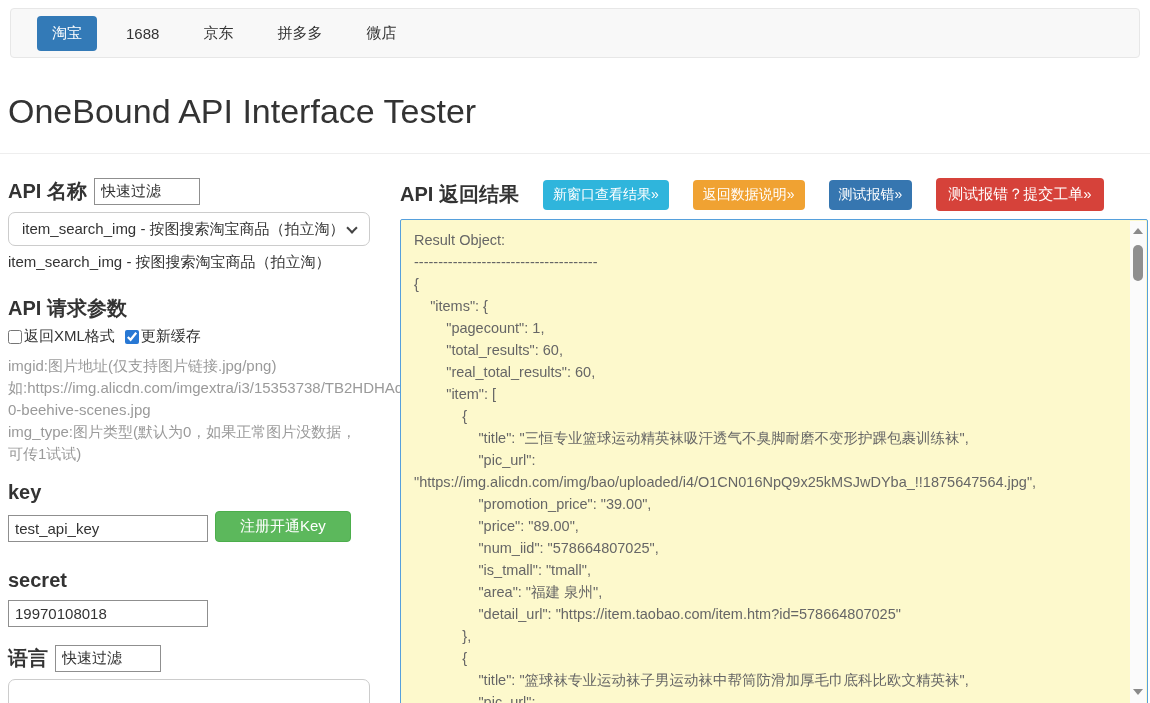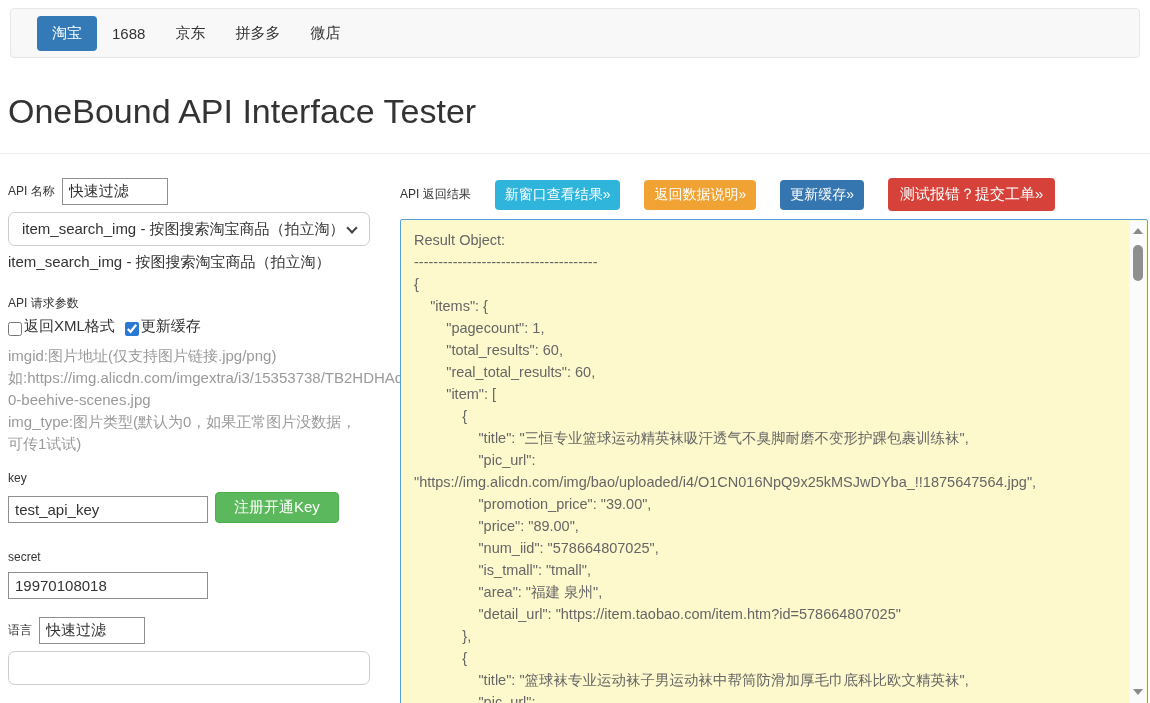--- a/index.html
+++ b/index.html
@@ -2,36 +2,36 @@
 <html><head>
 <meta charset="utf-8">
 <style>
   * { box-sizing: border-box; margin: 0; padding: 0; }
   html, body { width: 1150px; height: 703px; overflow: hidden; background: #fff;
     font-family: "Liberation Sans", sans-serif; color: #333; }
 
   
   .navbar { margin: 8px 10px 0; height: 50px; background: #f8f8f8;
     border: 1px solid #e7e7e7; border-radius: 4px;
-    display: flex; align-items: center; padding-left: 26px; }
+    display: flex; align-items: center; padding-left: 26px; gap: 14px; }
   .nav-tab { font-size: 15px; padding: 8px 15px; border-radius: 4px; color: #333;
     cursor: pointer; text-decoration: none; }
   .nav-tab.active { background: #337ab7; color: #fff; }
 
   
   h1.page-title { font-size: 34px; font-weight: 400; color: #333; margin: 34px 0 22px 8px; }
   hr.title-rule { border: 0; border-top: 1px solid #eee; }
 
   
   .main { display: flex; margin-top: 24px; padding-left: 8px; }
   .left-col { width: 392px; flex: none; }
   .right-col { flex: 1; position: relative; z-index: 2; padding-right: 2px; margin-left: 0; }
 
   
-  .field-label { font-size: 12px; font-weight: 400; color: #333; }
+  .field-label { font-size: 20px; font-weight: 700; color: #333; }
   .inline-row { display: flex; align-items: center; gap: 7px; }
   input.text-input { height: 27px; border: 1px solid #8f8f8f; font-size: 15px;
     padding: 1px 6px; font-family: "Liberation Sans", sans-serif; color: #333; background: #fff; }
   .apiname-input { width: 106px; }
 
   .fake-select { position: relative; margin-top: 7px; width: 362px; height: 34px;
     border: 1px solid #ccc; border-radius: 7px; background: #fff; font-size: 15px;
     line-height: 32px; padding: 0 30px 0 13px; white-space: nowrap; overflow: hidden;
     cursor: pointer; color: #333; }
   .chevron { position: absolute; right: 13px; top: 11px; width: 8px; height: 8px;
@@ -47,32 +47,32 @@
   .ta-scroll { position: absolute; top: 1px; right: 1px; bottom: 1px; width: 17px;
     background: #f5f5f5; display: flex; flex-direction: column; align-items: center; }
   .ta-up, .ta-down { width: 0; height: 0; border-left: 5px solid transparent;
     border-right: 5px solid transparent; margin-top: 6px; }
   .ta-up { border-bottom: 6px solid #8a8a8a; }
   .ta-down { border-top: 6px solid #8a8a8a; margin-top: 8px; }
   .ta-grip { position: absolute; right: 0; bottom: 0; width: 13px; height: 13px;
     background: repeating-linear-gradient(315deg, transparent 0 3px, #b5b5b5 3px 5px);
     clip-path: polygon(100% 0, 100% 100%, 0 100%); }
 
-  .checkbox-row { display: flex; align-items: flex-end; margin-top: 5px; font-size: 15px; }
+  .checkbox-row { display: flex; align-items: center; margin-top: 5px; font-size: 15px; }
   .checkbox-row input[type=checkbox] { width: 14px; height: 14px; accent-color: #2878d4; margin-right: 2px; }
   .checkbox-gap { width: 10px; }
 
   .help-text { margin-top: 9px; color: #9a9a9a; font-size: 15px; line-height: 22px; }
   .help-text div { white-space: pre; }
 
   .key-label { margin-top: 16px; }
   .key-row { display: flex; align-items: flex-end; margin-top: 7px; }
   .key-input, .secret-input { width: 200px; height: 30px; }
   .register-btn { margin-left: 7px; background: #5cb85c; border: 1px solid #4cae4c;
-    color: #fff; font-size: 15px; padding: 5px 18px; border-radius: 4px; cursor: pointer;
+    color: #fff; font-size: 15px; padding: 5px 24px; border-radius: 4px; cursor: pointer;
     font-family: "Liberation Sans", sans-serif; }
   .secret-label { margin-top: 27px; }
   .secret-input { margin-top: 8px; }
 
   .lang-row { margin-top: 18px; }
   .lang-input { width: 106px; }
 
   
   .result-header { display: flex; align-items: center; gap: 24px; }
   .result-label { white-space: nowrap; }
@@ -164,21 +164,21 @@
     </div>
 
   </div>
 
   <div class="right-col">
 
     <div class="result-header">
       <span class="field-label result-label">API 返回结果</span>
       <button class="btn" style="background-color: rgb(47, 181, 220);">新窗口查看结果»</button>
       <button class="btn" style="background-color: rgb(240, 162, 50);">返回数据说明»</button>
-      <button class="btn" style="background-color: rgb(54, 118, 176);">更新缓存»</button>
+      <button class="btn" style="background-color: rgb(54, 118, 176);">测试报错»</button>
       <button class="btn btn-big" style="background-color: rgb(214, 66, 58);">测试报错？提交工单»</button>
     </div>
 
     <div class="result-box">
       <pre class="result-content">Result Object:
 --------------------------------------
 {
     "items": {
         "pagecount": 1,
         "total_results": 60,

